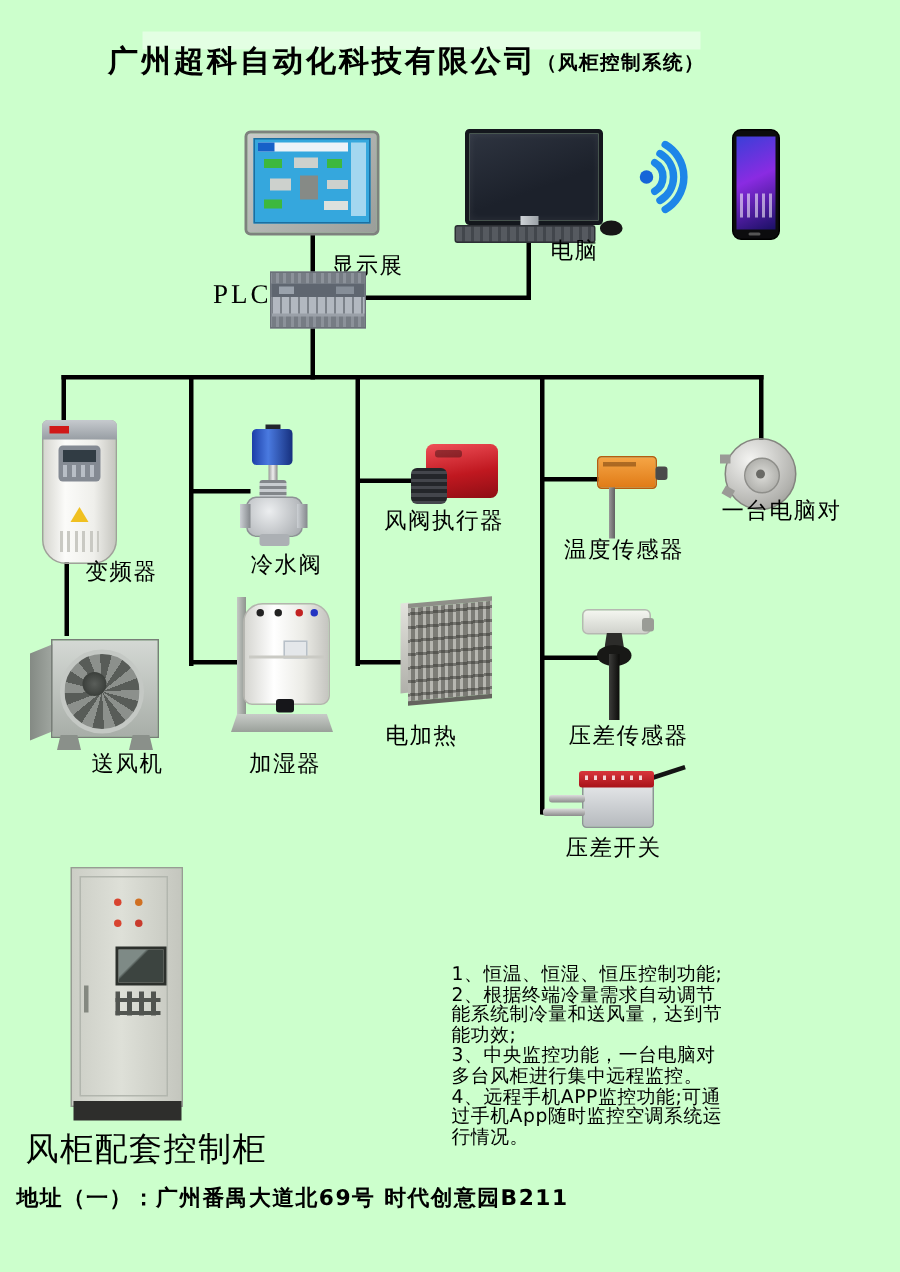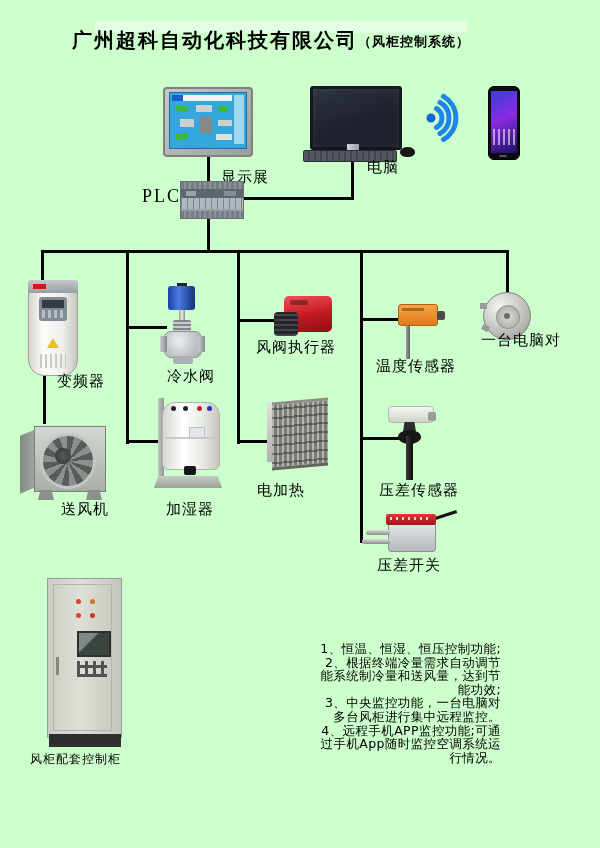--- a/index.html
+++ b/index.html
@@ -136,21 +136,21 @@
   .cb-body{position:absolute;left:1px;top:0;width:73px;height:158px;background:linear-gradient(90deg,#ccceC6,#dee0d8 45%,#c4c6be);border:1px solid #989c94;}
   .cb-door{position:absolute;left:5px;top:5px;right:9px;bottom:6px;border:1px solid #b2b6ae;}
   .cb-light{position:absolute;width:5px;height:5px;border-radius:50%;}
   .cb-screen{position:absolute;left:29px;top:52px;width:30px;height:22px;background:linear-gradient(135deg,#7e8a86 0 35%,#3c4440 40%);border:2px solid #2c302c;}
   .cb-btns{position:absolute;left:29px;top:82px;width:30px;height:16px;background-image:repeating-linear-gradient(90deg,#3a3e3a 0 3px,transparent 3px 8px),repeating-linear-gradient(0deg,#3a3e3a 0 3px,transparent 3px 9px);background-size:100% 100%;opacity:.85;}
   .cb-handle{position:absolute;left:8px;top:78px;width:3px;height:18px;background:#848880;}
   .cb-base{position:absolute;left:3px;top:156px;width:72px;height:13px;background:#2e2e2c;}
 
   
   #feat-title{left:302px;top:605px;font-size:18px;font-weight:bold;letter-spacing:2px;}
-  #feat-body{left:301px;top:642px;width:200px;font-size:12.5px;line-height:13.6px;white-space:pre-line;letter-spacing:.4px;text-align:right;}
+  #feat-body{left:301px;top:642px;width:200px;font-size:12.5px;line-height:13.6px;white-space:pre-line;letter-spacing:.4px;}
   .footer-line{position:absolute;left:11px;font-size:14.5px;font-weight:bold;letter-spacing:1px;white-space:nowrap;}
   #addr1{top:789px;} #addr2{top:812px;}
   #phone-num{color:#e2761b;background:#ffffcc;padding:0 3px;}
   #phone-label{margin-left:14px;}
   #mobile-num{margin-left:14px;}
 </style>
 </head>
 <body>
 
 <div id="stage">
@@ -337,26 +337,27 @@
       <div class="cb-light" style="left:28px;top:20px;background:#d84430"></div>
       <div class="cb-light" style="left:42px;top:20px;background:#d07022"></div>
       <div class="cb-light" style="left:28px;top:34px;background:#d84430"></div>
       <div class="cb-light" style="left:42px;top:34px;background:#c83a2c"></div>
       <div class="cb-screen"></div>
       <div class="cb-btns"></div>
       <div class="cb-handle"></div>
     </div>
     <div class="cb-base"></div>
   </div>
-  <div class="lbl" style="left:30px;top:751px;font-size:12px">风柜配套控制柜</div>
+  <div class="lbl" style="left:17px;top:751px;font-size:22px">风柜配套控制柜</div>
 
   <div class="abs" id="feat-body">1、恒温、恒湿、恒压控制功能;
 2、根据终端冷量需求自动调节
 能系统制冷量和送风量，达到节
 能功效;
 3、中央监控功能，一台电脑对
 多台风柜进行集中远程监控。
 4、远程手机APP监控功能;可通
 过手机App随时监控空调系统运
 行情况。</div>
 
+  <div class="footer-line" id="addr1">地址（一）：广州番禺大道北69号 时代创意园B211</div>
 
 </div>
 
 </body></html>

